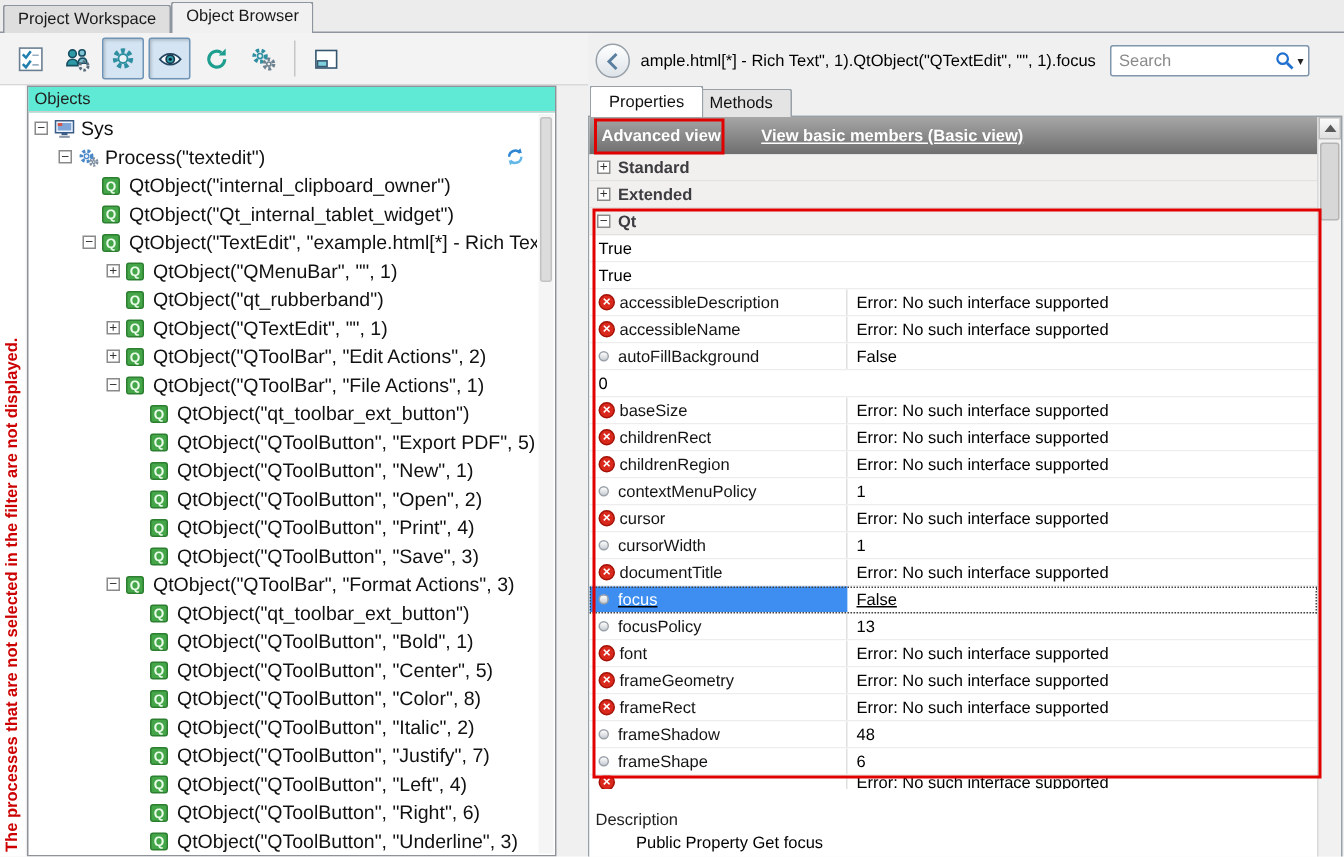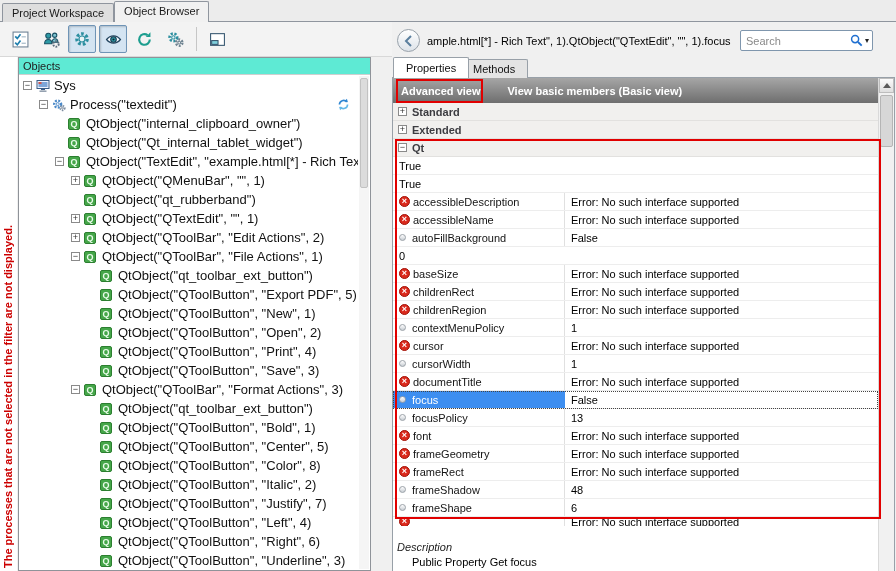--- a/index.html
+++ b/index.html
@@ -74,38 +74,38 @@
           border-radius:2px 2px 0 0; color:#111; }
   #tab-properties { left:393px; top:57px; height:21px; line-height:20px; background:#fff; z-index:4; }
   #tab-methods { left:460px; top:59px; height:19px; line-height:18px; background:#e4e4e4; z-index:1; }
 
   
   .main-panel { left:392px; top:77px; width:503px; height:568px; background:#fff;
                 border:1px solid #98a0a8; }
   .view-bar { position:absolute; left:0; top:0; right:16px; height:25px;
               background:linear-gradient(#a6a6a6,#6e6e6e); display:flex; align-items:center; padding-left:8px; }
   .adv-label { color:#fff; font-weight:bold; }
-  .basic-link { color:#fff; font-weight:bold; margin-left:27px; cursor:pointer; }
+  .basic-link { color:#fff; font-weight:bold; text-decoration:underline; margin-left:27px; cursor:pointer; }
 
   #prop-area { position:absolute; left:0; top:25px; right:16px; bottom:0; overflow:hidden; background:#fff; }
   .sec { height:18px; background:#f1f0ee; border-bottom:1px solid #e2e1df; display:flex;
          align-items:center; padding-left:5px; }
   .sec-label { font-weight:bold; color:#3c3c41; margin-left:1px; }
   .prow { height:18px; display:flex; border-bottom:1px solid #ededed; background:#fff; }
   .prow.partial { height:9px; overflow:hidden; border-bottom:none; }
   .pname { width:172px; flex:none; display:flex; align-items:center; padding-left:6px;
            border-right:1px solid #e0e0e0; overflow:hidden; }
   .pval { flex:1; display:flex; align-items:center; padding-left:6px; white-space:nowrap; overflow:hidden; }
   .dot { width:7px; height:7px; border:1px solid #9aa1a8; border-radius:50%;
          background:linear-gradient(#fefefe,#c9ced4); margin-right:6px; flex:none; }
   .err { width:11px; height:11px; border-radius:50%; background:#da291c; border:1px solid #a31107;
          color:#fff; font-size:9px; font-weight:bold; line-height:9px; text-align:center;
          margin-right:3px; flex:none; display:inline-flex; align-items:center; justify-content:center; }
   .ptext { color:#141414; white-space:nowrap; }
-  .prow.sel { outline:1px dotted #444; outline-offset:-1px; }
+  .prow.sel { outline:1px dotted #444; outline-offset:-1px;text-decoration:underline; }
   .prow.sel .pname { background:#3d8ef0; border-right-color:#3d8ef0; }
   .prow.sel .ptext { color:#fff; }
   .prow.sel .pval { background:#fff; }
 
   
   .scroll-col { position:absolute; right:0; top:0; width:16px; bottom:0; background:#f1f1f1;
                 border-left:1px solid #d9d9d9; }
   .sb-btn { position:absolute; left:0; width:15px; height:15px; background:linear-gradient(#fbfbfb,#dfdfdf);
             border:1px solid #bdbdbd; display:flex; align-items:center; justify-content:center; }
   .sb-up { top:0; }
@@ -117,22 +117,22 @@
   .sb-thumb { position:absolute; left:1px; top:17px; width:13px; height:52px; background:#d7d7d7;
               border:1px solid #b5b5b5; border-radius:2px; }
 
   
   .red-box { position:absolute; border:2px solid #e10000; pointer-events:none; z-index:60; }
   #red-advanced { left:396px; top:79px; width:87px; height:24px; }
   #red-grid { left:395px; top:139px; width:486px; height:380px; }
 
   
   .desc { left:392px; top:538px; width:503px; height:33px; }
-  .desc-title { margin:3px 0 3px 5px; color:#222;font-style:italic; }
-  .desc-text { margin-left:20px; color:#000; }
+  .desc-title { margin:3px 0 3px 5px; color:#222; }
+  .desc-text { margin-left:32px; color:#000; }
 </style>
 </head>
 <body>
 
 <div class="abs tabstrip">
   <span class="wtab">Project Workspace</span><span class="wtab active">Object Browser</span>
 </div>
 
 <div class="abs toolbar">
   <span id="toolbar-icons" style="display:flex;align-items:center;">

